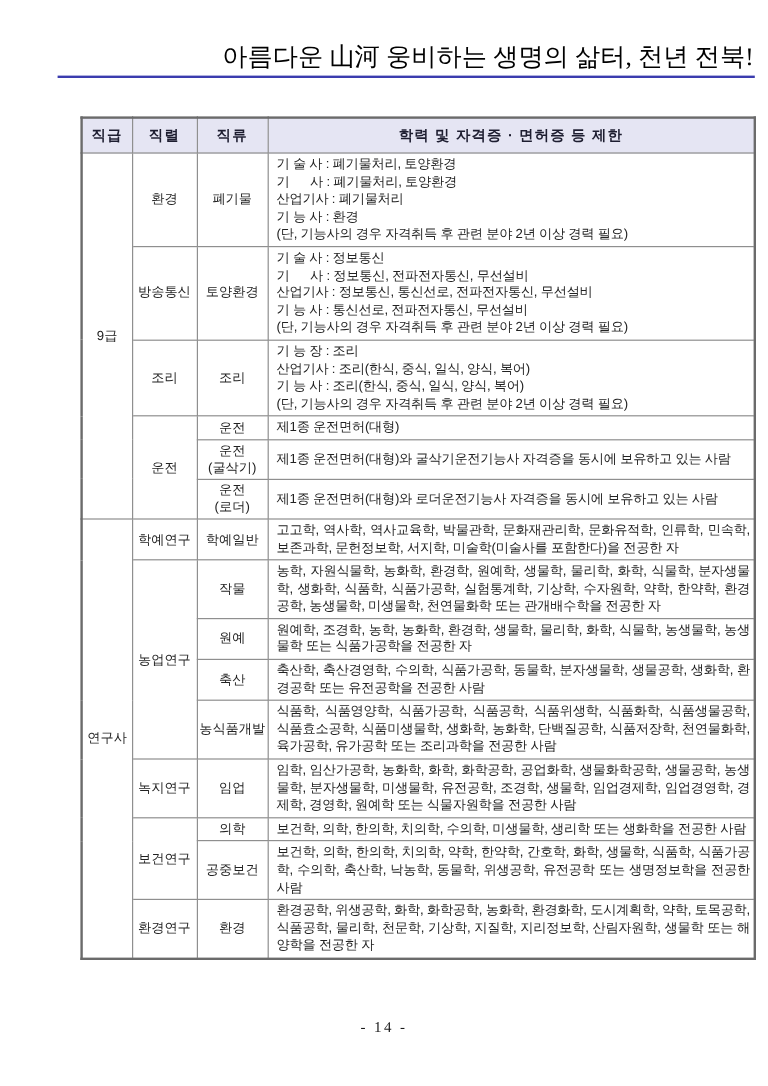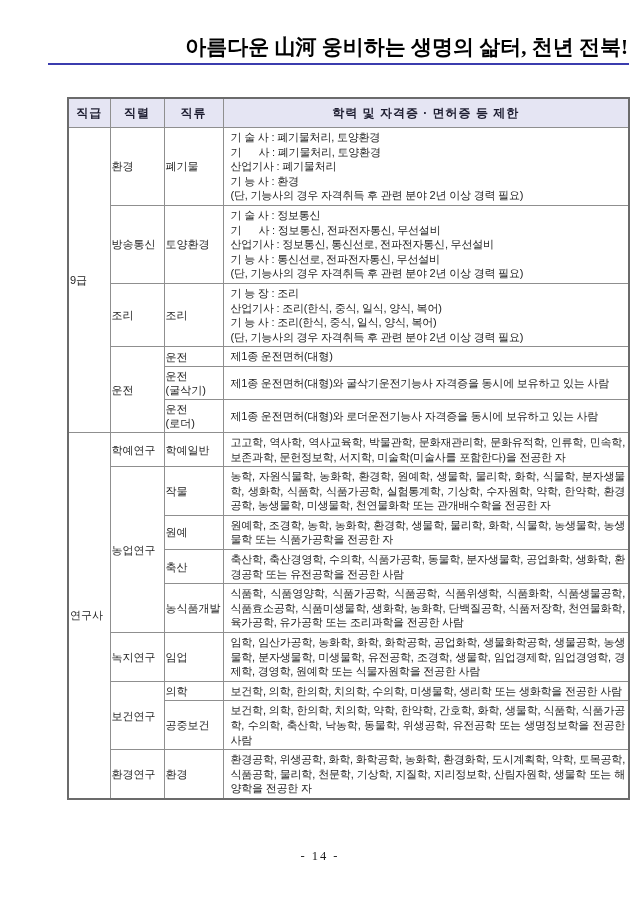--- a/index.html
+++ b/index.html
@@ -3,38 +3,38 @@
 <meta charset="utf-8">
 <style>
   html,body { margin:0; padding:0; background:#ffffff; }
   .page {
     position:relative; width:640px; height:905px; background:#ffffff;
     font-family:"Liberation Sans", sans-serif; overflow:hidden;
   }
   .slogan {
     position:absolute; top:33px; left:0; right:12px;
     text-align:right; font-family:"Liberation Serif", serif;
-    font-weight:bold; font-size:21px; color:#000; white-space:nowrap;
+    font-weight:normal; font-size:21px; color:#000; white-space:nowrap;
   }
   .header-rule {
     position:absolute; top:63px; left:48px; right:11px;
     border-top:2px solid #3b3cae; height:0;
   }
   table.qual {
     position:absolute; top:97px; left:67px; width:561px;
     border-collapse:collapse; table-layout:fixed;
     border:2px solid #6b6b6b;
   }
   table.qual th, table.qual td { border:1px solid #8f8f8f;margin-top:39px; }
   table.qual th {
     background:#e5e5f3; font-size:12px; font-weight:bold; color:#1d1d30;
     height:24px; text-align:center; letter-spacing:1px; padding:2px 0;
   }
   td.label {
-    text-align:left; vertical-align:middle; font-size:11px; color:#222;
+    text-align:center; vertical-align:middle; font-size:11px; color:#222;
     padding:2px 1px; white-space:pre-line; line-height:14px;
   }
   td.content {
     font-size:11px; color:#222; line-height:14.6px;
     padding:2px 3px 2px 7px; text-align:justify; vertical-align:middle;
     white-space:pre-wrap; letter-spacing:-0.2px;
   }
   .page-number {
     position:absolute; top:849px; left:0; width:100%; text-align:center;
     font-family:"Liberation Serif", serif; font-size:12.5px; color:#1a1a1a;
@@ -115,21 +115,21 @@
       <td class="label" rowspan="4">농업연구</td>
       <td class="label">작물</td>
       <td class="content">농학, 자원식물학, 농화학, 환경학, 원예학, 생물학, 물리학, 화학, 식물학, 분자생물학, 생화학, 식품학, 식품가공학, 실험통계학, 기상학, 수자원학, 약학, 한약학, 환경공학, 농생물학, 미생물학, 천연물화학 또는 관개배수학을 전공한 자</td>
     </tr>
     <tr>
       <td class="label">원예</td>
       <td class="content">원예학, 조경학, 농학, 농화학, 환경학, 생물학, 물리학, 화학, 식물학, 농생물학, 농생물학 또는 식품가공학을 전공한 자</td>
     </tr>
     <tr>
       <td class="label">축산</td>
-      <td class="content">축산학, 축산경영학, 수의학, 식품가공학, 동물학, 분자생물학, 공업화학, 생화학, 환경공학 또는 유전공학을 전공한 사람</td>
+      <td class="content">축산학, 축산경영학, 수의학, 식품가공학, 동물학, 분자생물학, 생물공학, 생화학, 환경공학 또는 유전공학을 전공한 사람</td>
     </tr>
     <tr>
       <td class="label">농식품개발</td>
       <td class="content">식품학, 식품영양학, 식품가공학, 식품공학, 식품위생학, 식품화학, 식품생물공학, 식품효소공학, 식품미생물학, 생화학, 농화학, 단백질공학, 식품저장학, 천연물화학, 육가공학, 유가공학 또는 조리과학을 전공한 사람</td>
     </tr>
     <tr>
       <td class="label">녹지연구</td>
       <td class="label">임업</td>
       <td class="content">임학, 임산가공학, 농화학, 화학, 화학공학, 공업화학, 생물화학공학, 생물공학, 농생물학, 분자생물학, 미생물학, 유전공학, 조경학, 생물학, 임업경제학, 임업경영학, 경제학, 경영학, 원예학 또는 식물자원학을 전공한 사람</td>
     </tr>

